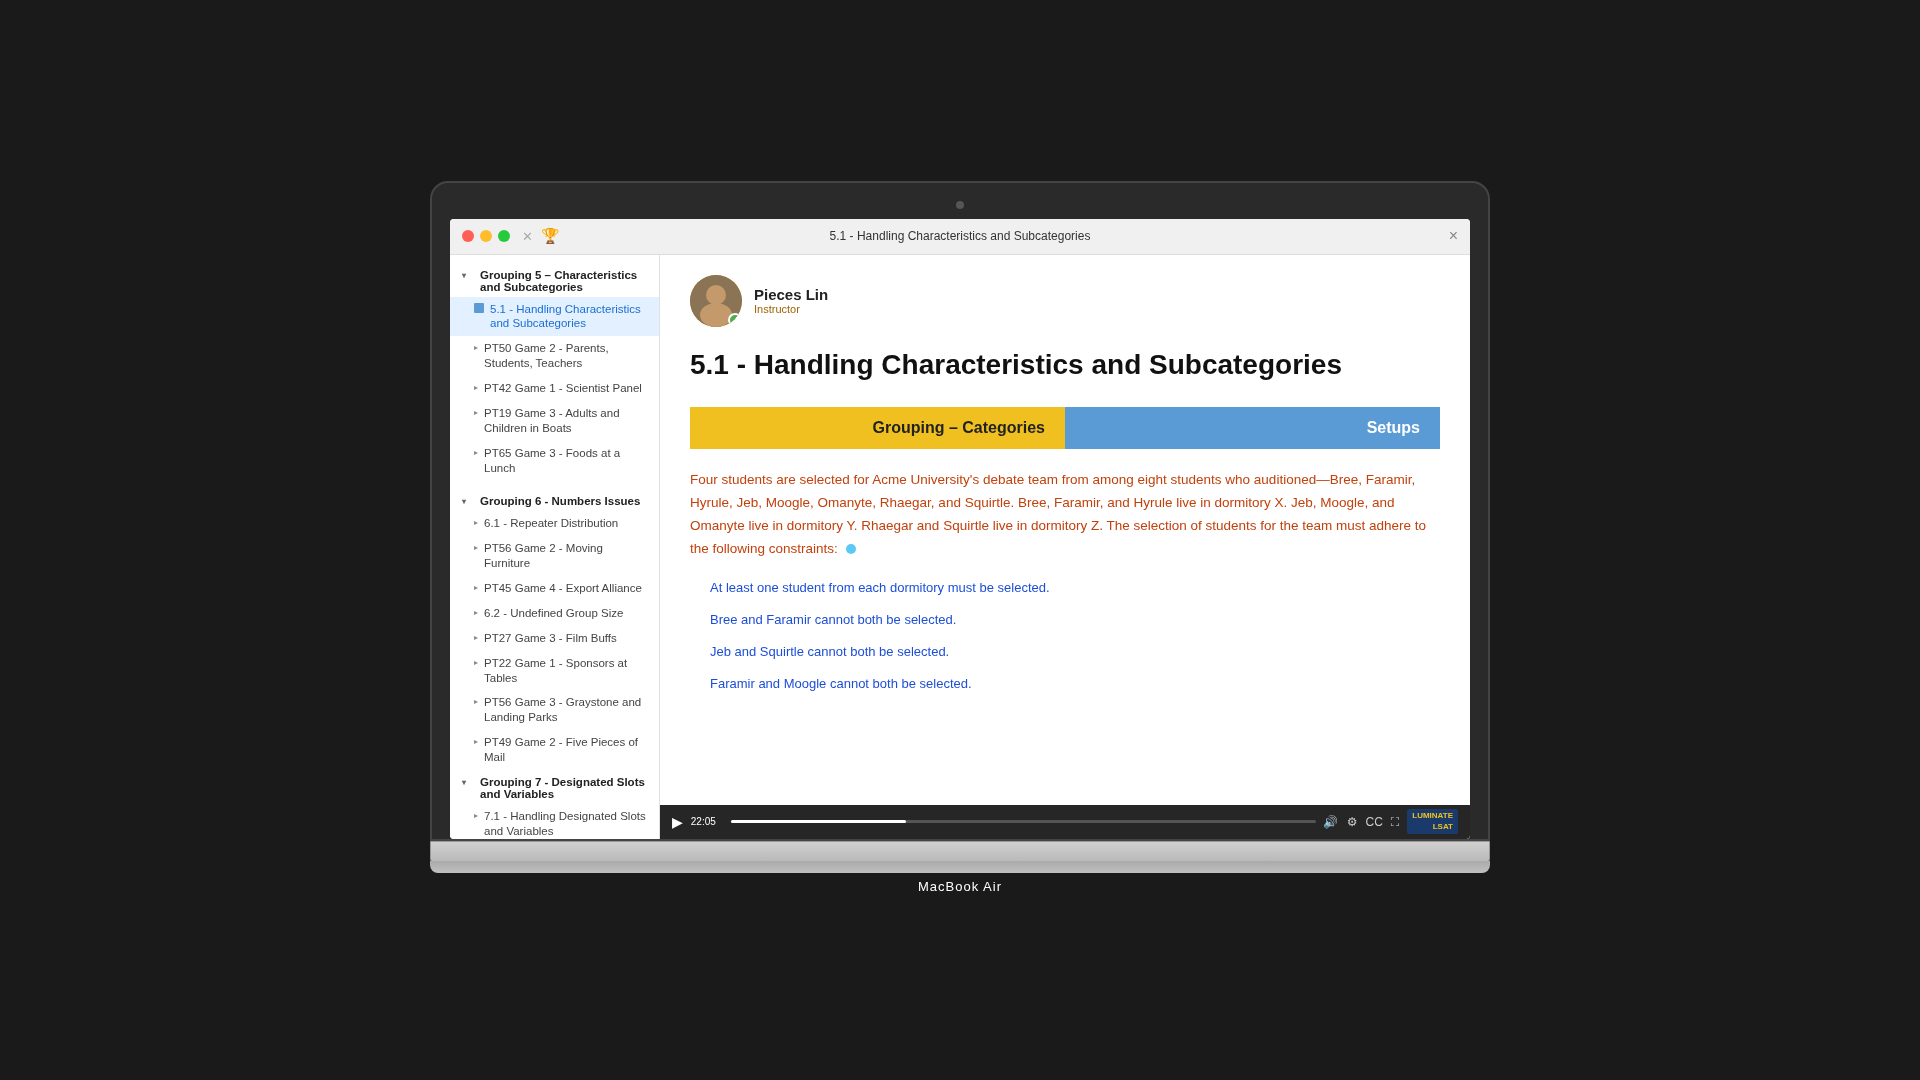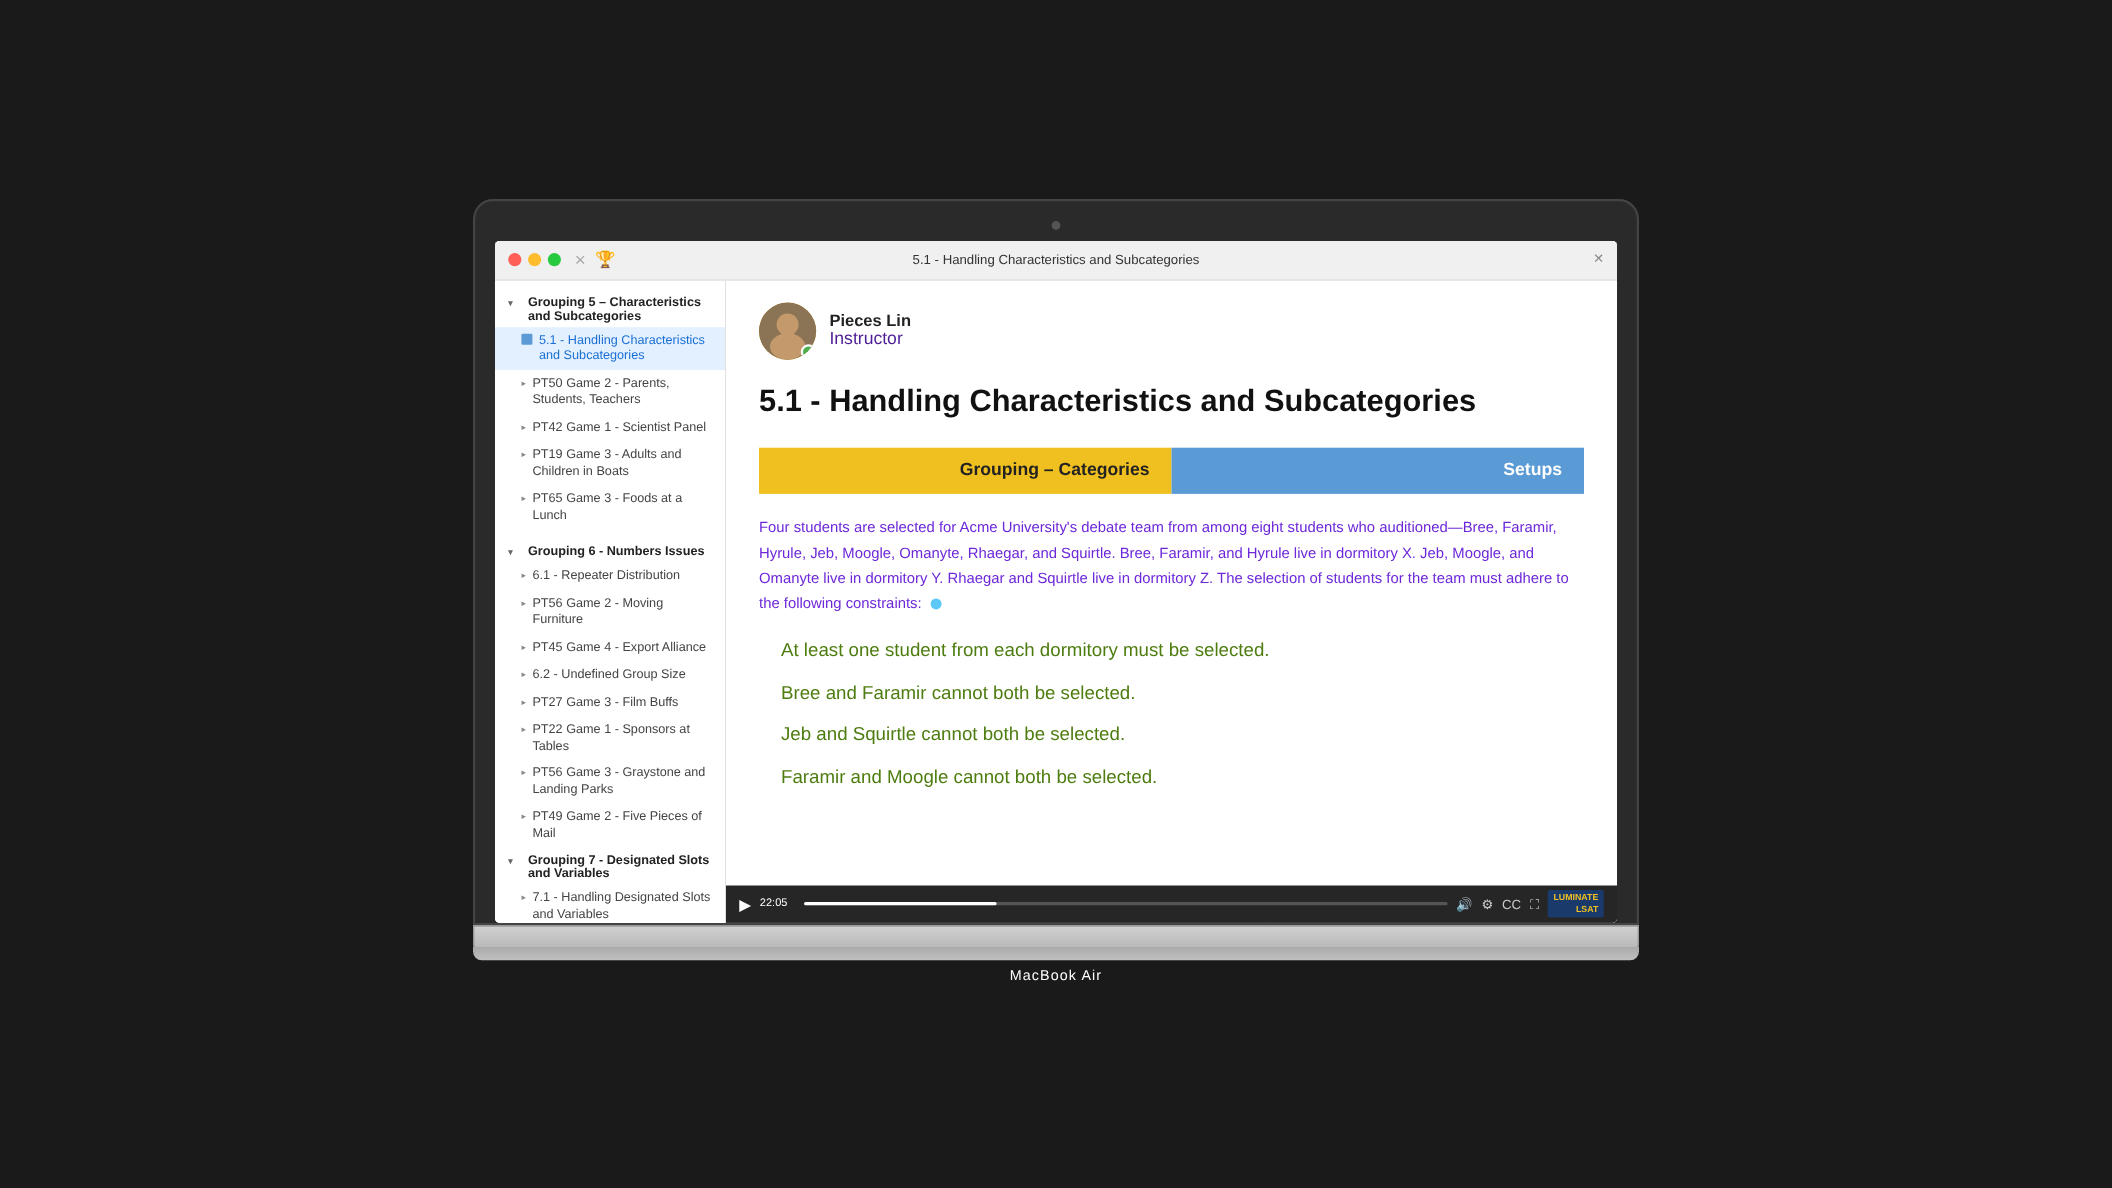--- a/index.html
+++ b/index.html
@@ -214,22 +214,22 @@
       border: 2px solid #fff;
     }
 
     .instructor-name {
       font-size: 15px;
       font-weight: 600;
       color: #222;
     }
 
     .instructor-role {
-      font-size: 16px;
-      color: #4c1d95;
+      font-size: 11px;
+      color: #a16207;
     }
 
     .lesson-title {
       font-size: 28px;
       font-weight: 800;
       color: #111;
       line-height: 1.3;
       margin-bottom: 24px;
     }
 
@@ -252,33 +252,33 @@
       color: #222;
     }
 
     .tab.active-blue {
       background: #5b9bd5;
       color: #fff;
     }
 
     .content-text {
       font-size: 13.5px;
-      color: #6d28d9;
+      color: #c2410c;
       line-height: 1.7;
       margin-bottom: 16px;
     }
 
     .bullet-list {
       list-style: none;
       padding-left: 20px;
     }
 
     .bullet-list li {
-      font-size: 17px;
-      color: #4d7c0f;
+      font-size: 13px;
+      color: #1d4ed8;
       line-height: 1.7;
       margin-bottom: 10px;
       position: relative;
     }
 
     .video-bar {
       position: absolute;
       bottom: 0;
       left: 0;
       right: 0;

